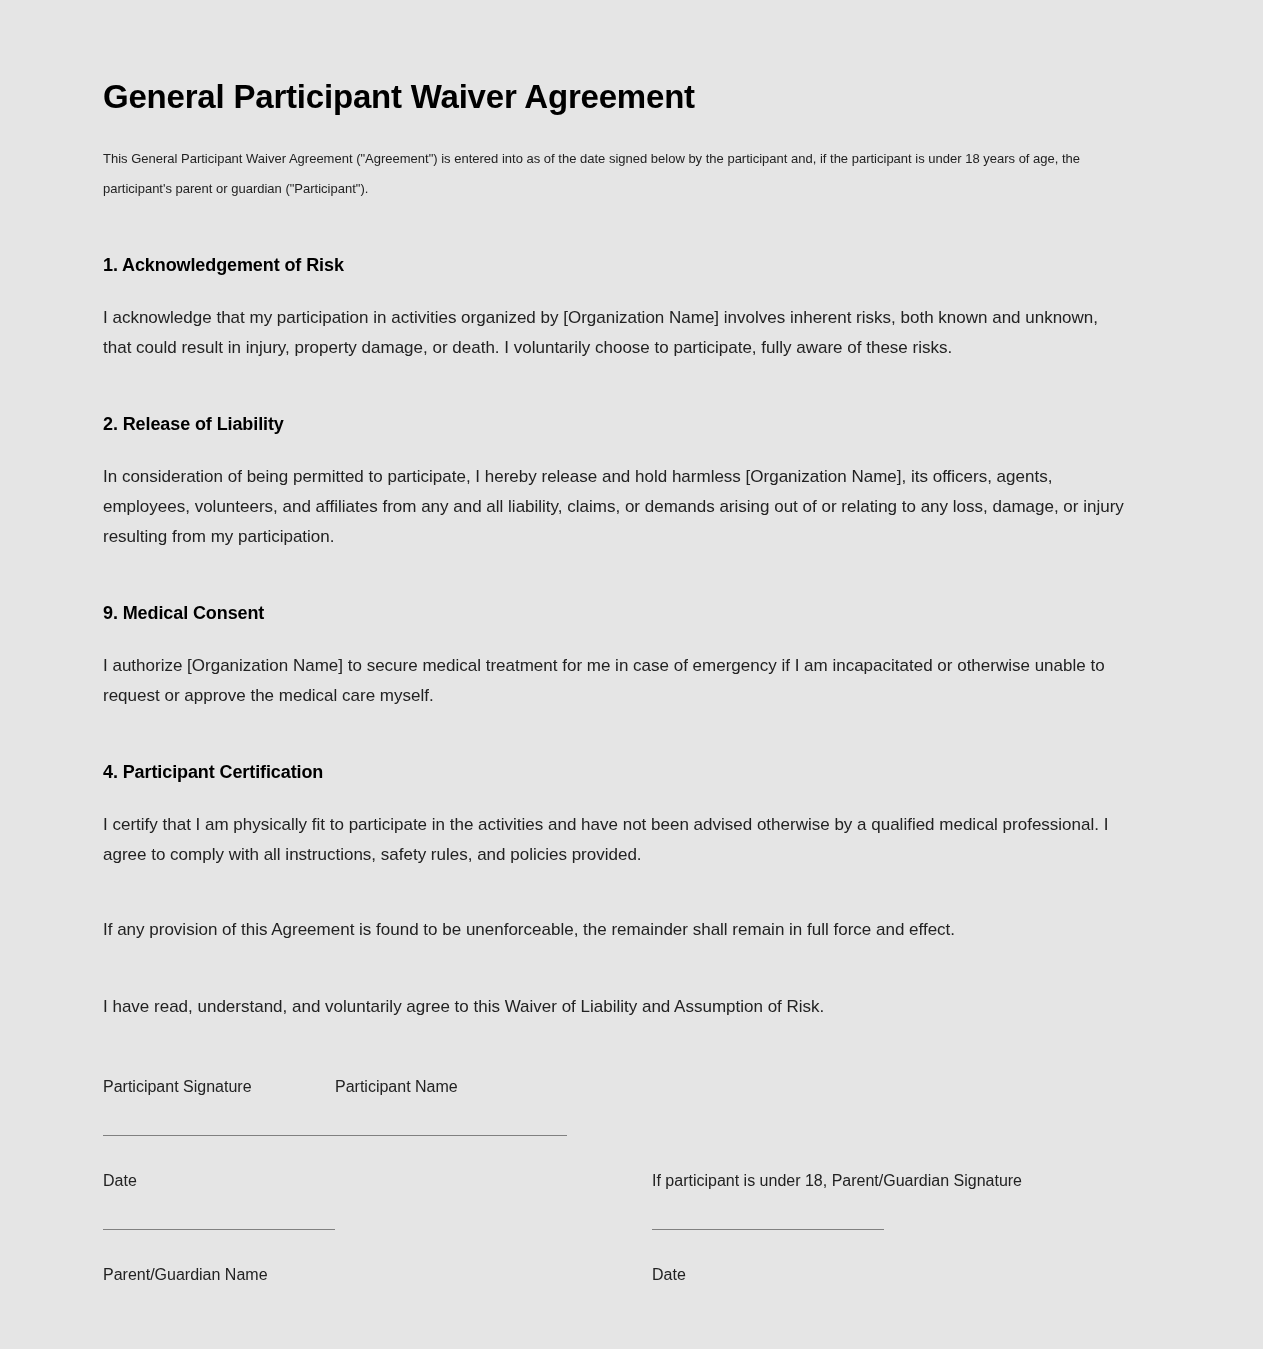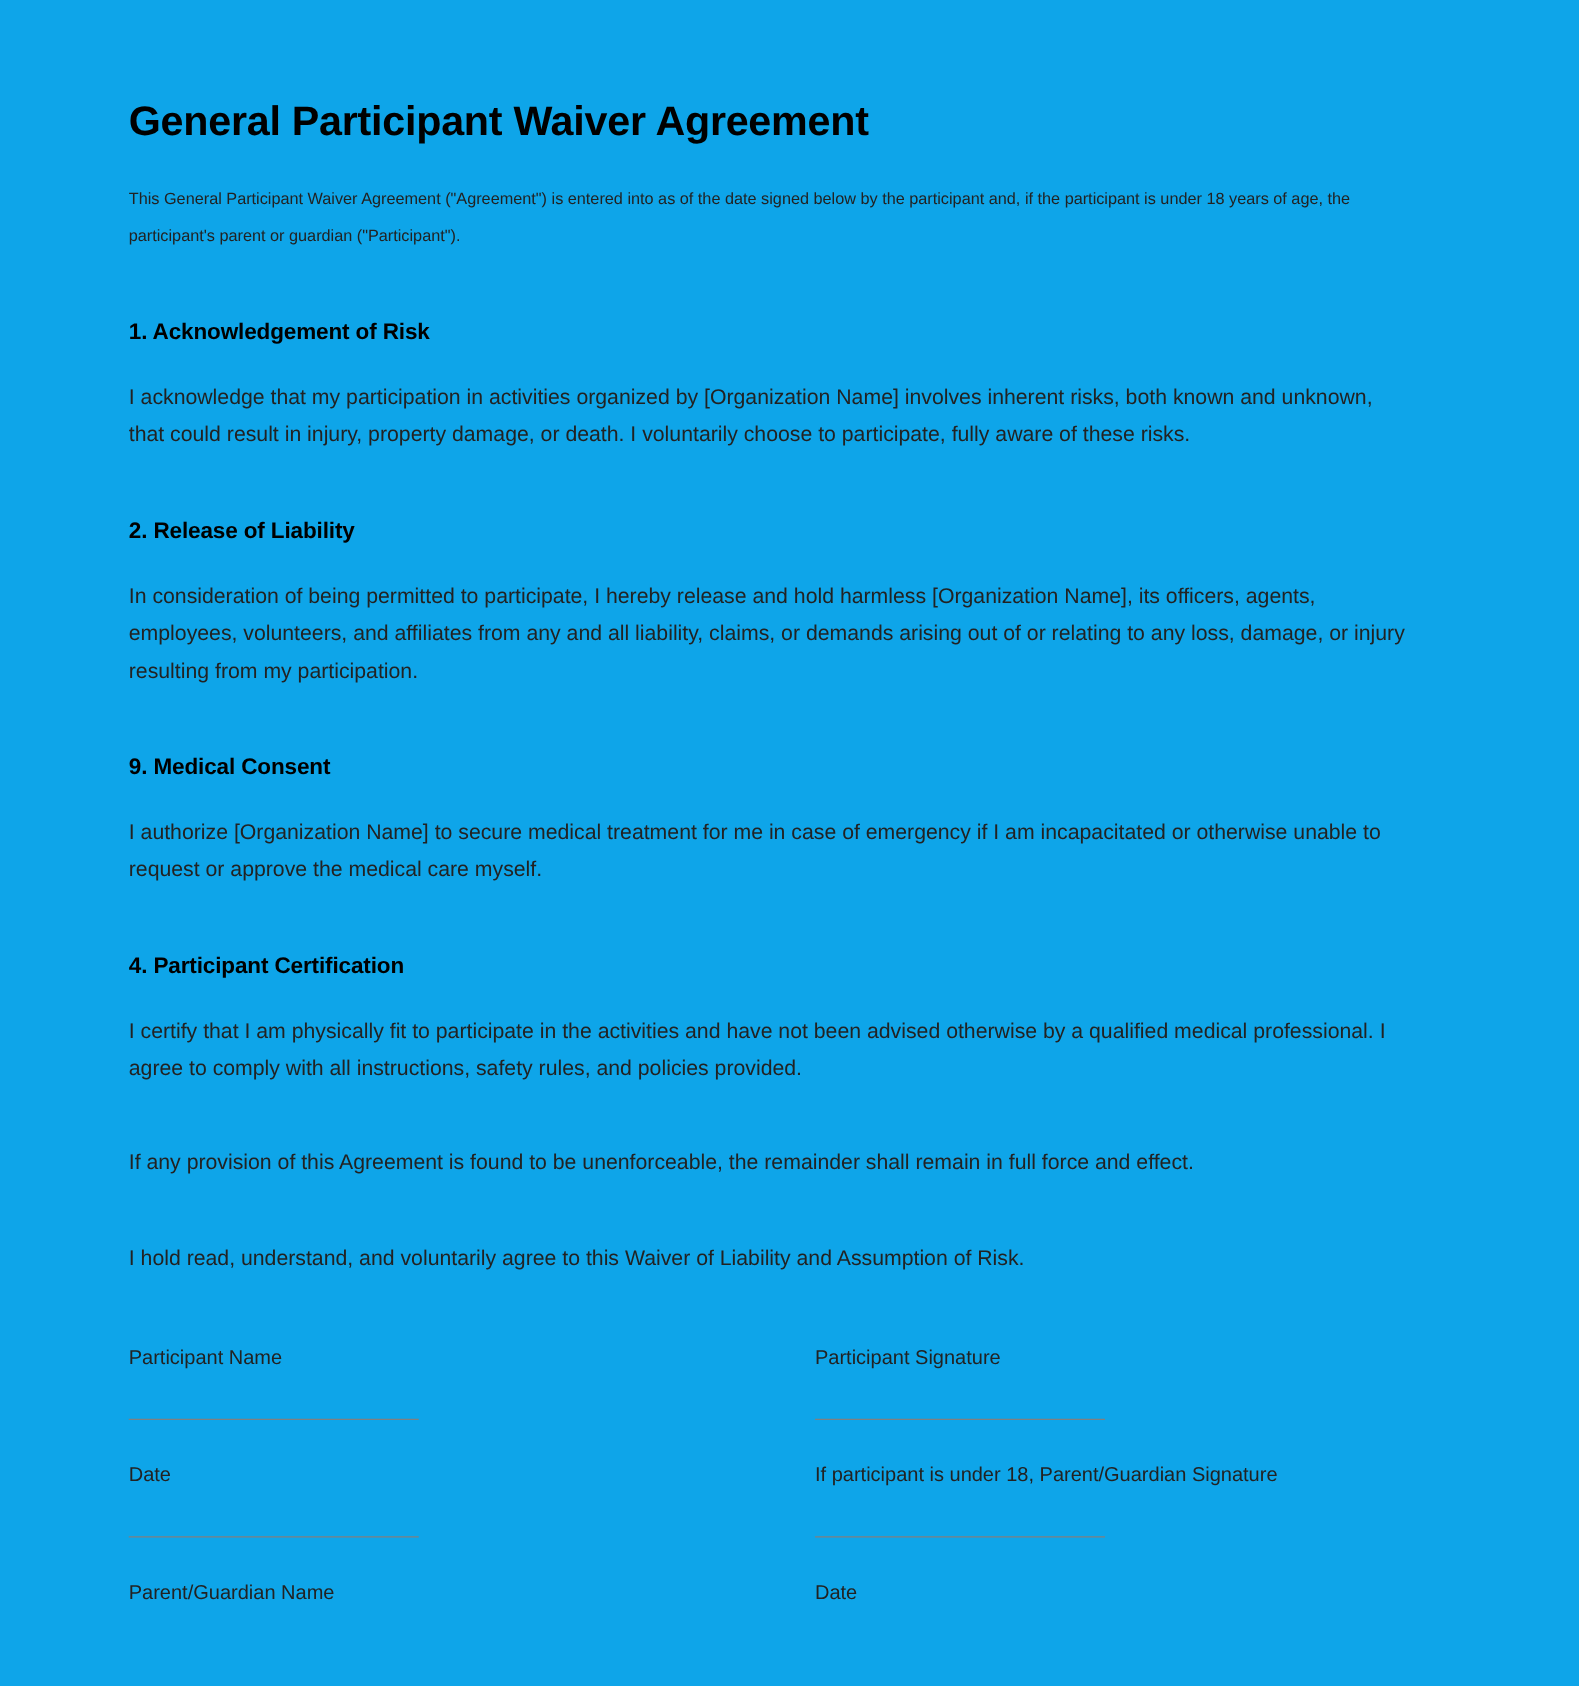--- a/index.html
+++ b/index.html
@@ -11,21 +11,21 @@
     width: 1263px;
     height: 1349px;
     font-family: "Liberation Sans", sans-serif;
     color: #1a1a1a;
     -webkit-font-smoothing: antialiased;
   }
   .page {
     position: relative;
     width: 1263px;
     height: 1349px;
-    background: #0ea5e9;
+    background: #e5e5e5;
     box-sizing: border-box;
     padding: 0;
     overflow: hidden;
   }
   .content {
     position: absolute;
     left: 103px;
     top: 76px;
     width: 1022px;
   }
@@ -127,31 +127,31 @@
 
     <div class="section">
       <h2 class="section-heading">4. Participant Certification</h2>
       <p class="section-body">I certify that I am physically fit to participate in the activities and have not been advised otherwise by a qualified medical professional. I agree to comply with all instructions, safety rules, and policies provided.</p>
     </div>
 
     <div class="section tight">
       <p class="section-body">If any provision of this Agreement is found to be unenforceable, the remainder shall remain in full force and effect.</p>
     </div>
 
-    <p class="closing-para">I hold read, understand, and voluntarily agree to this Waiver of Liability and Assumption of Risk.</p>
+    <p class="closing-para">I have read, understand, and voluntarily agree to this Waiver of Liability and Assumption of Risk.</p>
 
     <div class="signature-block">
 
       <div class="sig-row">
+        <div class="sig-cell">
+          <span class="sig-label">Participant Signature</span>
+          <div class="sig-line"></div>
+        </div>
         <div class="sig-cell left">
           <span class="sig-label">Participant Name</span>
-          <div class="sig-line"></div>
-        </div>
-        <div class="sig-cell">
-          <span class="sig-label">Participant Signature</span>
           <div class="sig-line"></div>
         </div>
       </div>
 
       <div class="sig-row">
         <div class="sig-cell left">
           <span class="sig-label">Date</span>
           <div class="sig-line"></div>
         </div>
         <div class="sig-cell">

